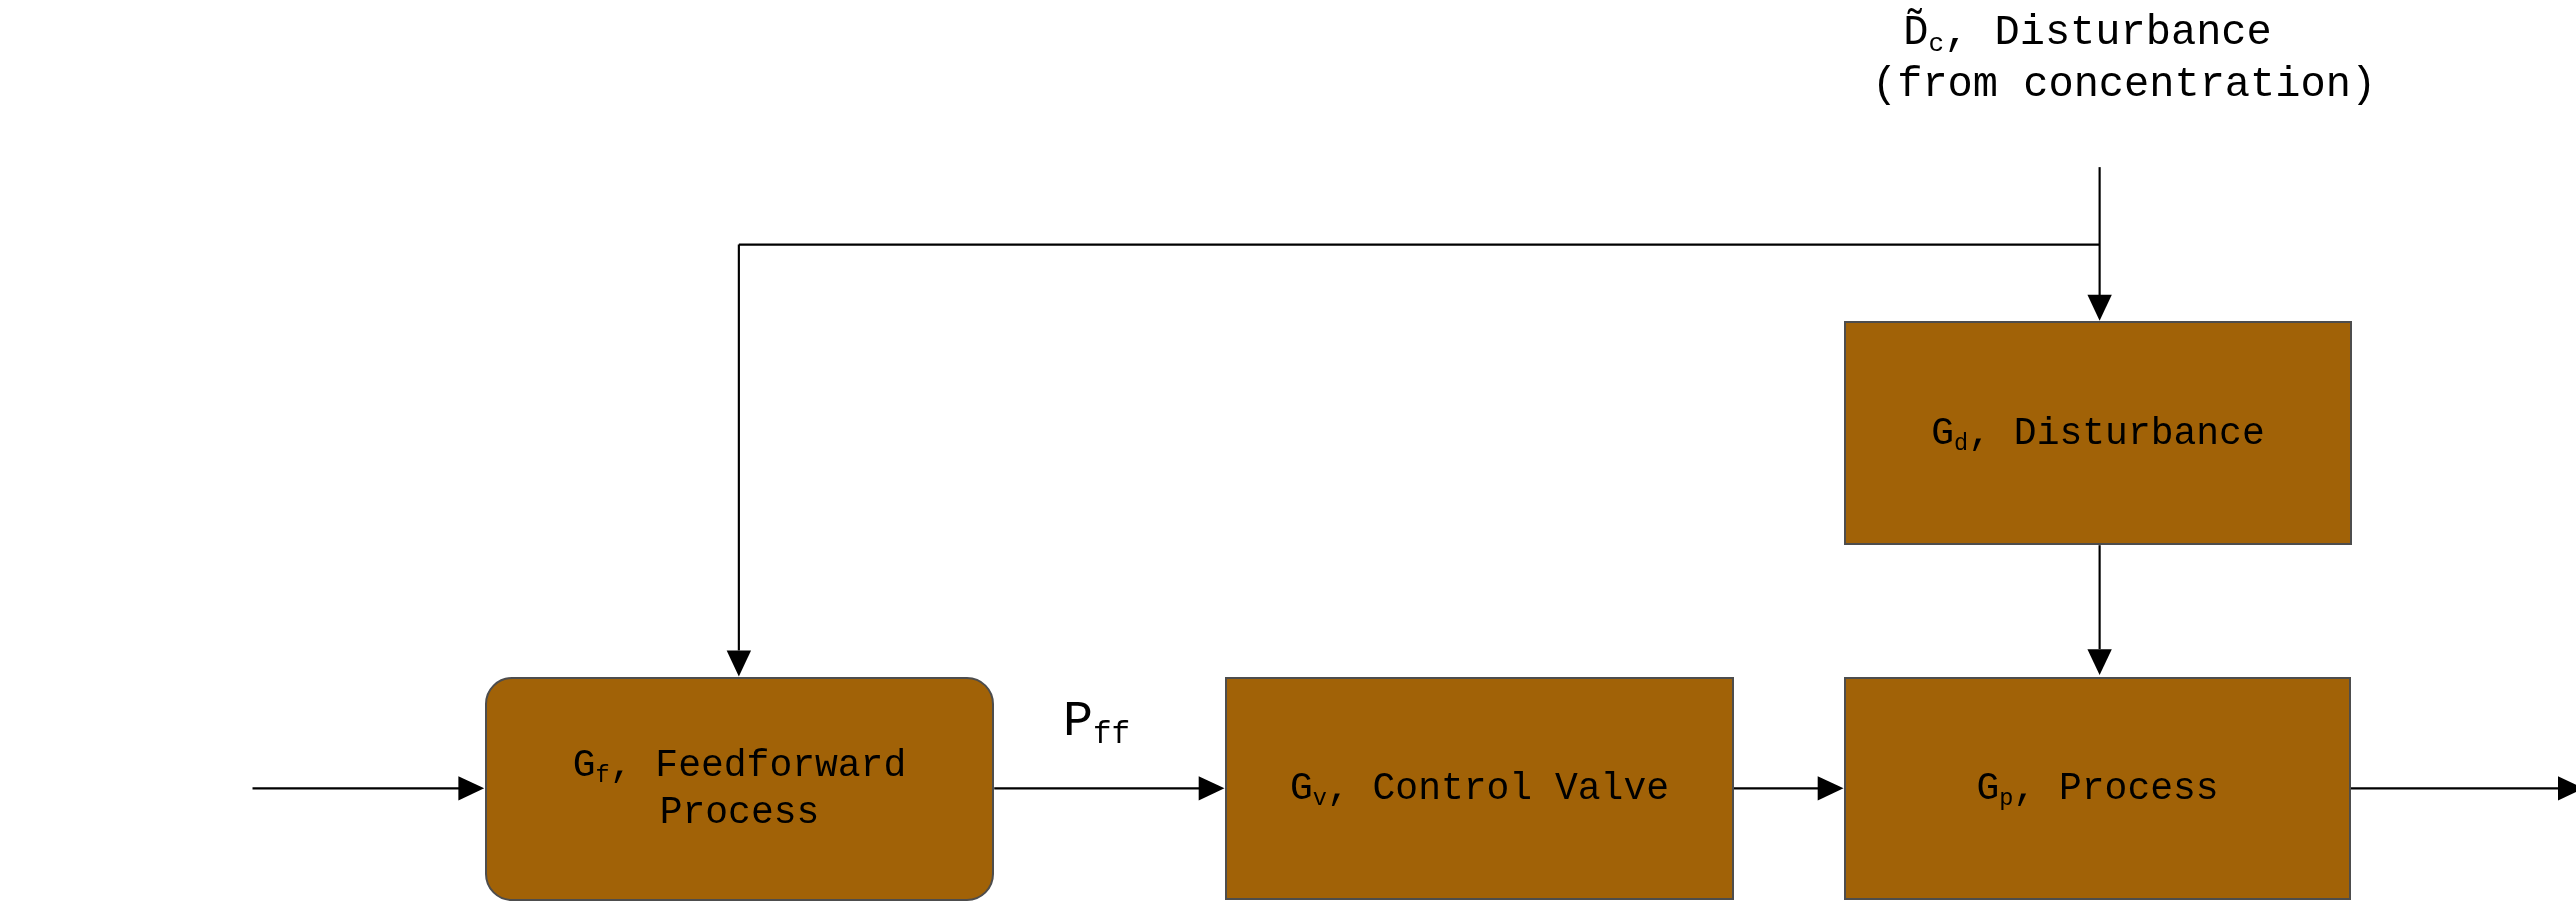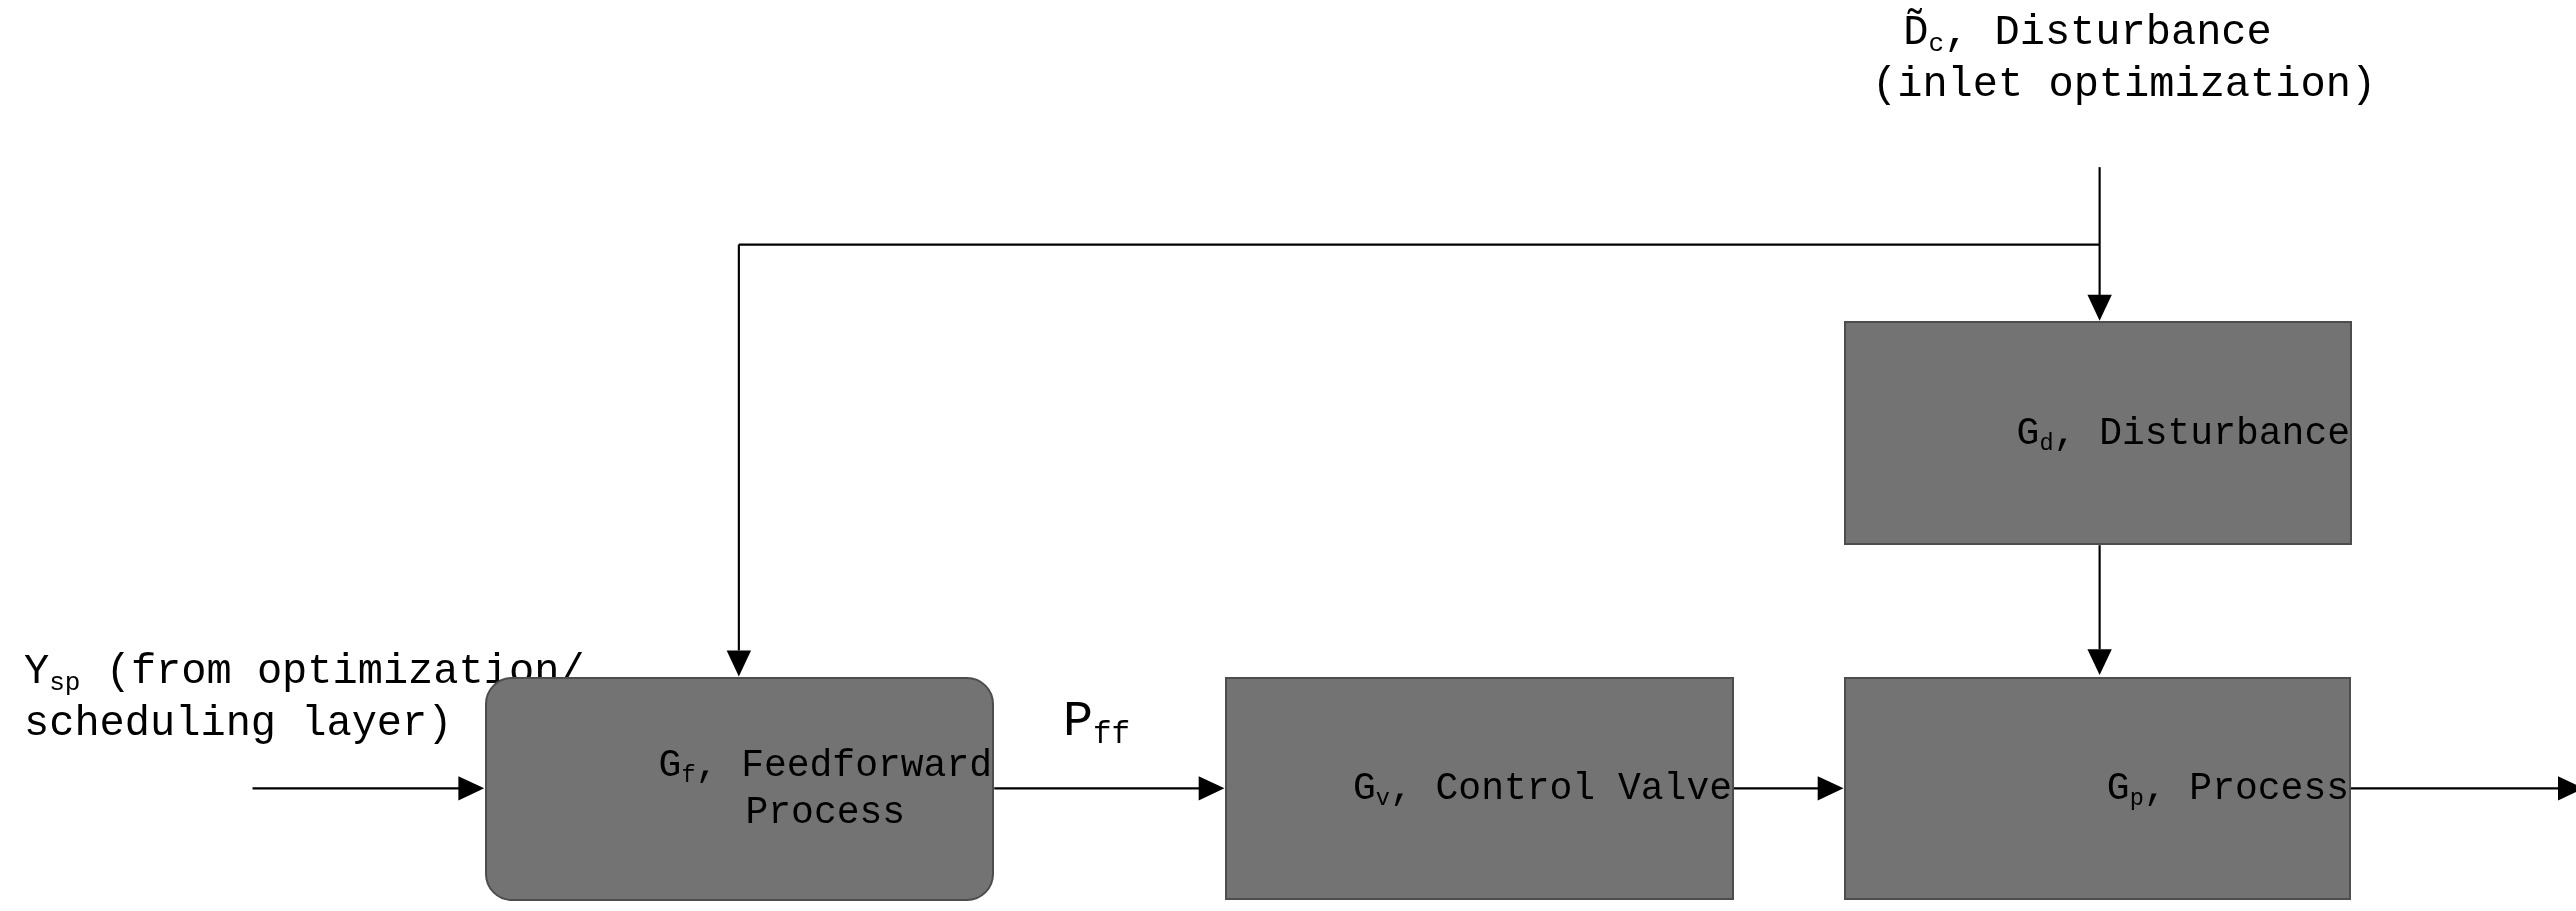--- a/index.html
+++ b/index.html
@@ -14,24 +14,24 @@
     margin-left: 24px;
   }
   svg.wires {
     position: absolute;
     left: 0; top: 0;
     width: 2576px; height: 911px;
   }
   .block {
     position: absolute;
     border: 2.2px solid #4d4d4d;
-    background: #737373;
+    background: #a16207;
     display: flex;
     align-items: center;
-    justify-content: flex-end;
+    justify-content: center;
     text-align: center;
     font-size: 38px;
     line-height: 47px;
     box-sizing: border-box;
   }
   .block-gd { left: 1820px; top: 321px;  width: 508px; height: 224px; }
   .block-gf { left: 461px;  top: 677px;  width: 509px; height: 224px; border-radius: 27px; }
   .block-gv { left: 1201px; top: 677px;  width: 509px; height: 223px; }
   .block-gp { left: 1820px; top: 677px;  width: 507px; height: 223px; }
   .float-label {
@@ -75,27 +75,23 @@
 
     <line x1="2383" y1="1099" x2="2501" y2="1099"></line>
     <polygon points="2536,1099 2500,1082 2500,1116" fill="#000000" stroke="none"></polygon>
 
     <line x1="3243" y1="1099" x2="3532" y2="1099"></line>
     <polygon points="3568,1099 3532,1082 3532,1116" fill="#000000" stroke="none"></polygon>
   </svg>
 
   <div class="float-label label-disturbance">
     <div><span>D̃</span><sub class="s">c</sub><span>, Disturbance</span></div>
-    <div>(inlet optimization)</div>
+    <div>(from concentration)</div>
   </div>
 
-  <div class="float-label label-setpoint">
-    <div><span>Y</span><sub class="s">sp</sub><span> (from optimization/</span></div>
-    <div>scheduling layer)</div>
-  </div>
 
   <div class="float-label label-pff">
     <span>P</span><sub class="s">ff</sub>
   </div>
 
   <div class="block block-gd">
     <div><span>G</span><sub class="s">d</sub><span>, Disturbance</span></div>
   </div>
 
   <div class="block block-gf">

